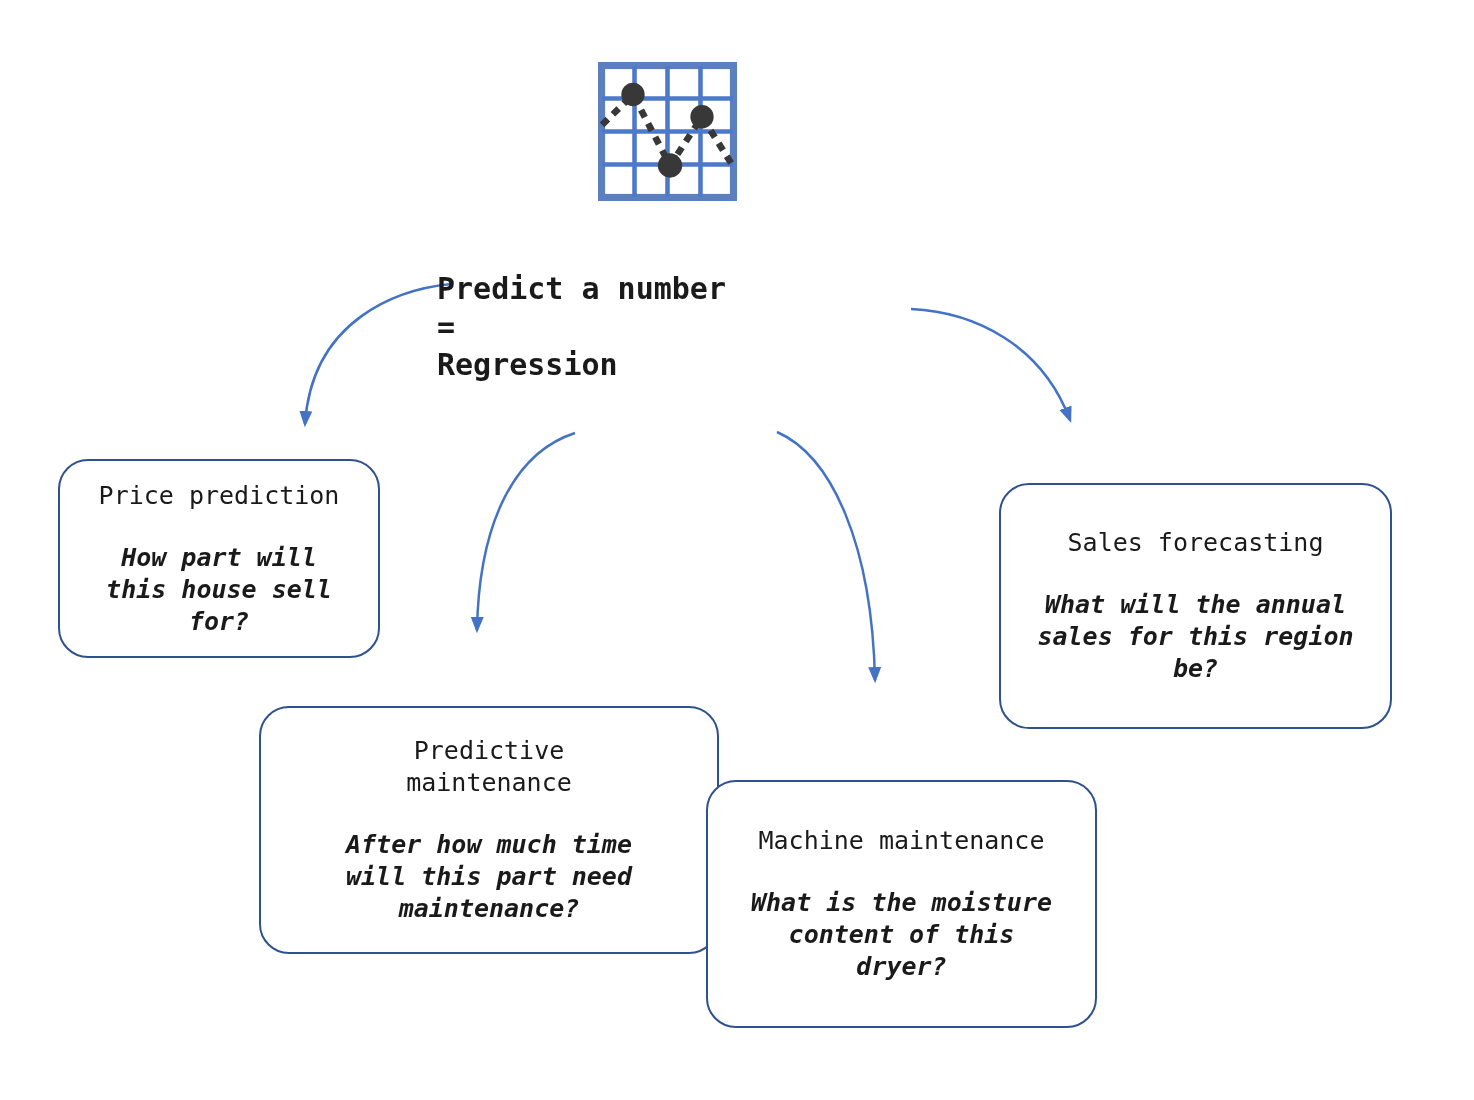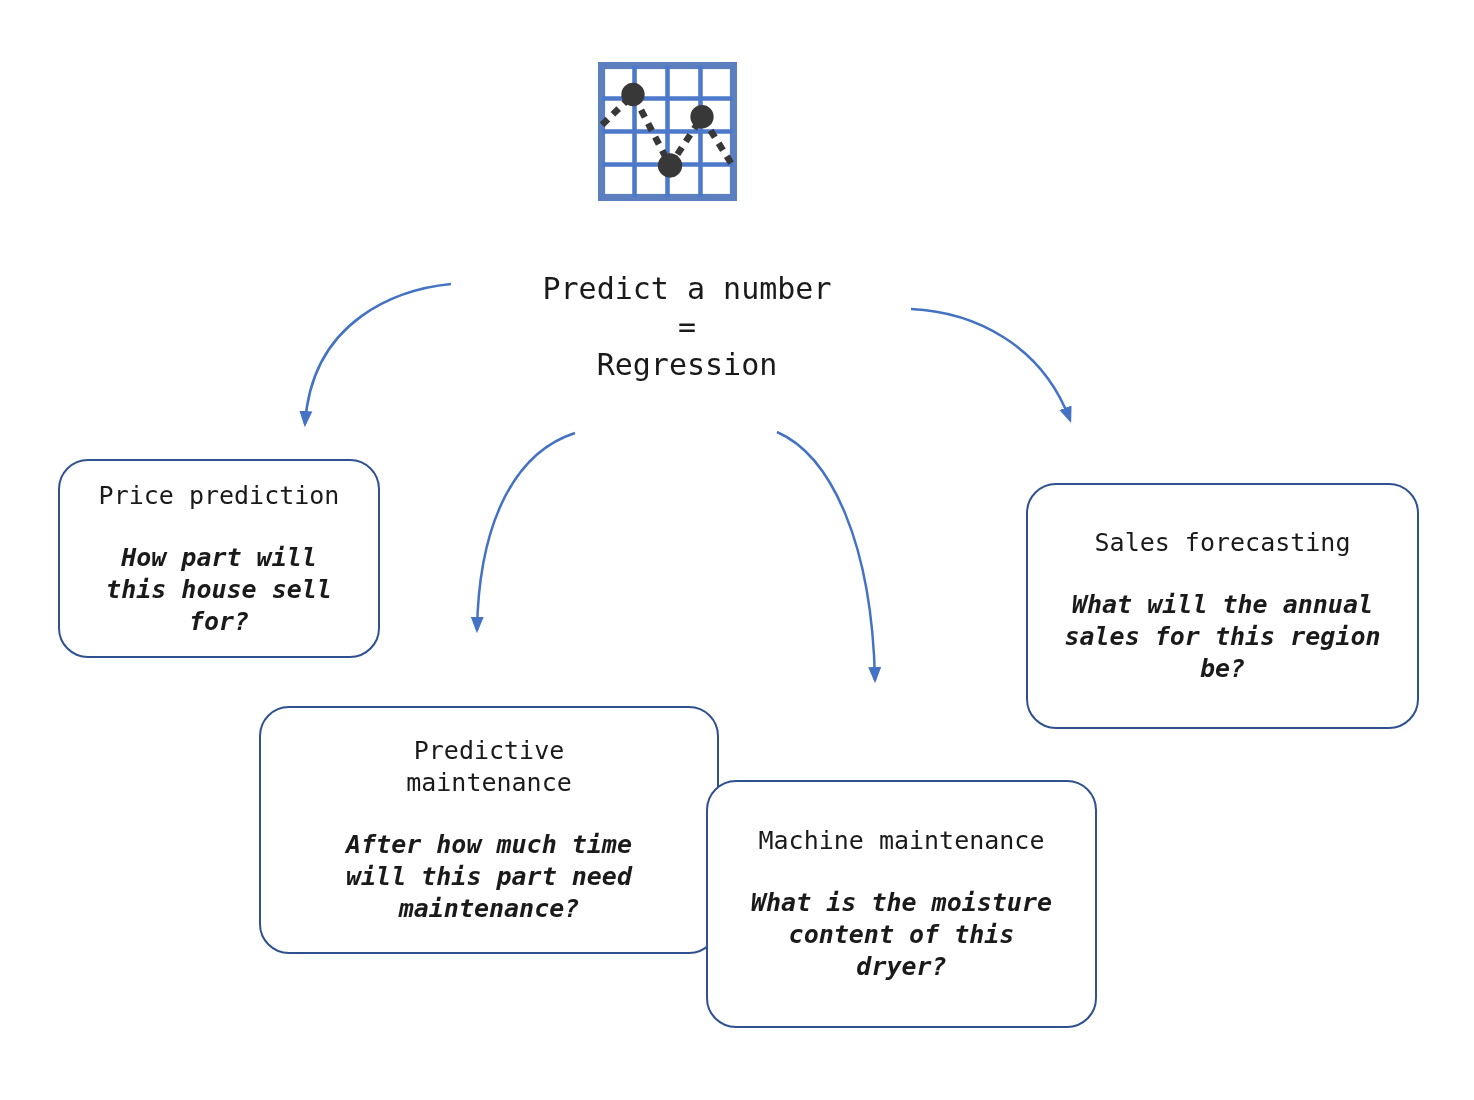--- a/index.html
+++ b/index.html
@@ -48,25 +48,24 @@
     stroke-width: 6.5;
     stroke-dasharray: 8 7;
   }
   .chart-icon .dot { fill: var(--icon-marker-dark); }
 
   .title {
     position: absolute;
     left: 437px;
     top: 270px;
     width: 500px;
-    text-align: center;
     font-size: 30px;
     line-height: 38px;
     white-space: pre-line;
-    font-weight: normal;
+    font-weight: bold;
   }
 
   .node {
     position: absolute;
     box-sizing: border-box;
     border: 2.5px solid var(--box-border);
     border-radius: 30px;
     background: #ffffff;
     display: flex;
     flex-direction: column;
@@ -85,21 +84,21 @@
   .node .question {
     font-size: 25px;
     line-height: 32px;
     white-space: pre-line;
     font-style: italic;
     font-weight: bold;
   }
   .node-price        { left: 58px;  top: 459px; width: 322px; height: 199px; }
   .node-maintenance  { left: 259px; top: 706px; width: 460px; height: 248px; }
   .node-monitoring   { left: 706px; top: 780px; width: 391px; height: 248px; }
-  .node-sales        { left: 999px; top: 483px; width: 393px; height: 246px; margin-left: 27px; }
+  .node-sales        { left: 999px; top: 483px; width: 393px; height: 246px; }
 </style>
 </head>
 <body>
 
 <div class="canvas">
 
   <svg class="arrows" viewBox="0 0 1474 1100" xmlns="http://www.w3.org/2000/svg">
     <defs>
       <marker id="arrowhead" viewBox="0 0 10 10" markerWidth="6.5" markerHeight="6.5" refX="8" refY="5" orient="auto" markerUnits="strokeWidth">
         <path d="M0,1 L10,5 L0,9 Z"></path>

